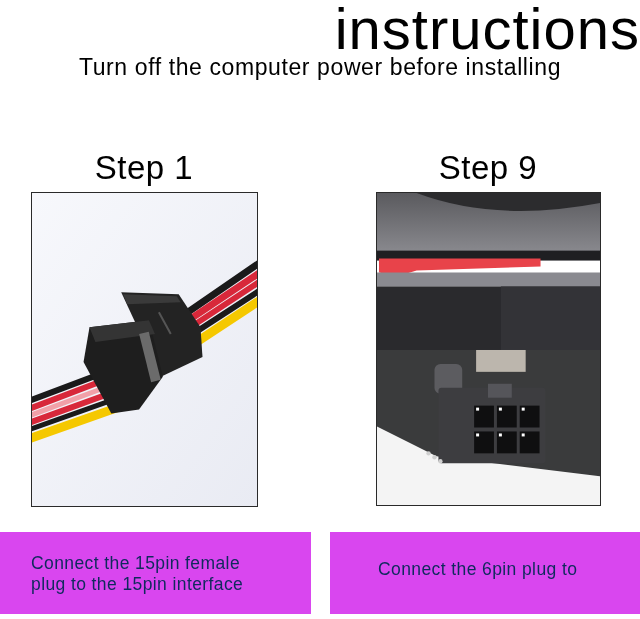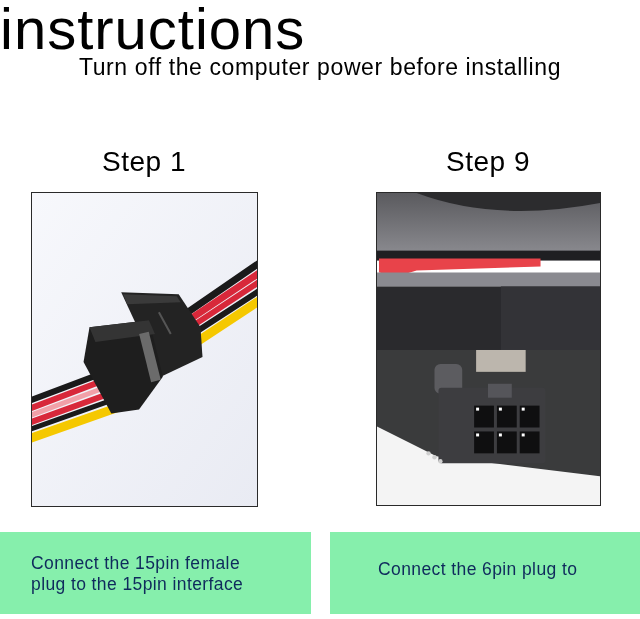--- a/index.html
+++ b/index.html
@@ -1,31 +1,31 @@
 <!DOCTYPE html>
 <html><head>
 <meta charset="utf-8">
 <style>
   html, body { margin: 0; padding: 0; background: #ffffff; }
   body { width: 640px; height: 619px; position: relative; overflow: hidden;
          font-family: "Liberation Sans", "DejaVu Sans", sans-serif; color: #000; }
   .title { position: absolute; left: 0; width: 640px; top: 0; height: 58px;
-           text-align: left; font-size: 58px; line-height: 58px; font-weight: normal;
+           text-align: right; font-size: 58px; line-height: 58px; font-weight: normal;
            letter-spacing: 1px; }
   .subtitle { position: absolute; left: 0; width: 640px; top: 54px; text-align: center;
               font-size: 23px; line-height: 26px; letter-spacing: 0.6px; }
-  .step-label { position: absolute; top: 145px; font-size: 28px; line-height: 34px;
+  .step-label { position: absolute; top: 151px; font-size: 33px; line-height: 34px;
                 text-align: center; letter-spacing: 0.5px; }
   .step1-label { left: 31px; width: 226px; }
   .step2-label { left: 376px; width: 224px; }
   .frame { position: absolute; border: 1.5px solid #2a2a2a; overflow: hidden; box-sizing: border-box; }
   .frame1 { left: 31px; top: 192px; width: 227px; height: 315px; background: #f2f3f8; }
   .frame2 { left: 376px; top: 192px; width: 225px; height: 314px; background: #e9e9e9; }
   .frame svg { display: block; width: 100%; height: 100%; }
-  .caption { position: absolute; top: 532px; height: 82px; background: #86efac;
+  .caption { position: absolute; top: 532px; height: 82px; background: #d946ef;
              box-sizing: border-box; color: #0f2a5c; font-size: 17.5px; line-height: 21px;
              letter-spacing: 0.4px; }
   .caption1 { left: 0; width: 311px; padding: 21px 0 0 31px; }
   .caption2 { left: 330px; width: 310px; padding: 27px 0 0 48px; }
   .caption span { display: block; white-space: nowrap; }
 </style>
 </head>
 <body>
 
 <div class="title">instructions</div>

